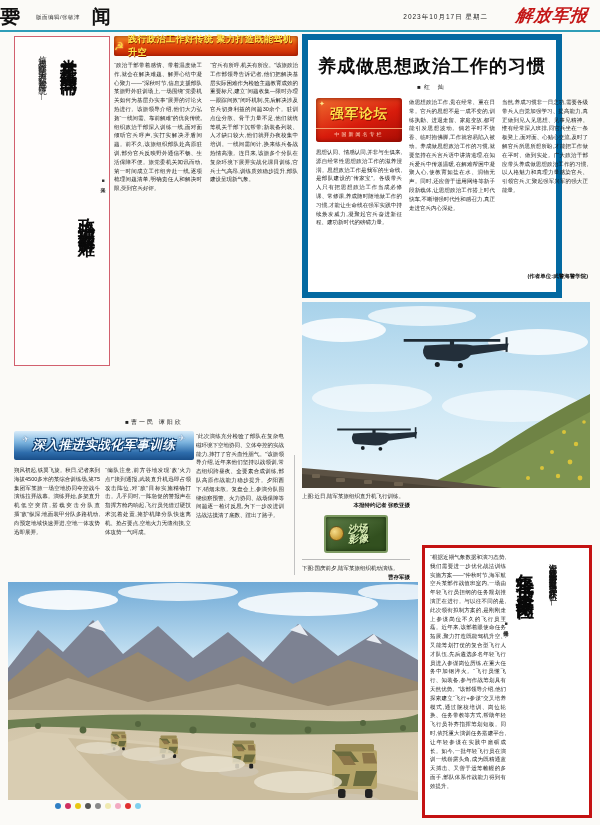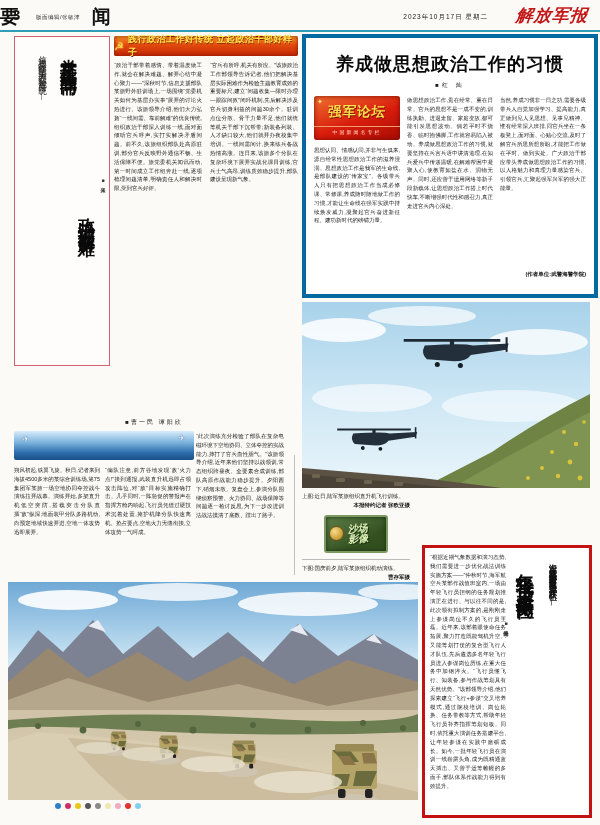--- a/index.html
+++ b/index.html
@@ -19,21 +19,21 @@
   
   .leftbox{left:14px;top:36px;width:96px;height:330px;border:1.5px solid #d2606e;background:#fffdfc}
   .leftbox .kick{font-size:8.5px;color:#222;letter-spacing:2px;font-family:"Liberation Serif",serif}
   .bigvt{font-weight:bold;font-size:17px;color:#0a0a0a;letter-spacing:3px;font-family:"Liberation Sans",sans-serif}
   .tinyby{font-size:5px;color:#333}
   
   .pbanner{left:114px;top:36px;width:184px;height:20px;background:linear-gradient(180deg,#f59a2c,#e24a0c 45%,#c42606);border-radius:2px;display:flex;align-items:center;justify-content:center;gap:4px;box-shadow:inset 0 0 4px #8a1a00}
   .pbanner .txt{font-size:9px;font-weight:bold;color:#ffe84a;text-shadow:.5px .5px 0 #8a1a00;letter-spacing:.5px}
   .pbanner .emb{color:#ffd83a;font-size:11px;line-height:1;text-shadow:0 0 2px #fff3a0}
   
-  .combox{left:302px;top:34px;width:296px;height:264px;border:4px solid #0369a1;background:#fff}
+  .combox{left:302px;top:34px;width:260px;height:264px;border:6px solid #0369a1;background:#fff}
   .com-title{font-size:18px;font-weight:bold;color:#0a0a0a;text-align:center;letter-spacing:1px}
   .com-byline{font-size:6px;color:#222;text-align:center;letter-spacing:3px}
   .forum{left:8px;top:58px;width:86px;height:44px;background:linear-gradient(160deg,#f07030,#d81c0c 55%,#a80c04);border-radius:3px;overflow:hidden;box-shadow:inset 0 0 5px #7a0c00}
   .forum .t{font-size:13.5px;font-weight:bold;color:#ffe14a;text-align:center;margin-top:7px;letter-spacing:1px;text-shadow:1px 1px 0 #7a0c00;transform:skewX(-5deg)}
   .forum .s{font-size:5px;color:#ffd9c2;text-align:center;letter-spacing:2px;margin-top:5px;border-top:1px solid #f0a070;padding-top:2px}
   .forum .spark{position:absolute;left:3px;top:2px;color:#ffe88a;font-size:7px}
   .endnote{font-size:5.5px;font-weight:bold;color:#111;text-align:right;margin-top:3px}
   
   .heliphoto{left:302px;top:302px;width:288px;height:186px;overflow:hidden;background:#cfe6f2}
   
@@ -80,21 +80,21 @@
 
   <div class="abs leftbox">
     <div class="vert kick" style="position:absolute;left:22px;top:12px;height:306px">信息支援部队某旅大力弘扬优良传统——</div>
     <div class="vert bigvt" style="position:absolute;left:42px;top:8px">党委机关一线问需</div>
     <div class="vert bigvt" style="position:absolute;left:60px;top:168px">政治干部靠前解难</div>
     <div class="vert tinyby" style="position:absolute;right:3px;top:140px">■张义来</div>
   </div>
 
   <div class="abs pbanner">
     <span class="emb">☭</span>
-    <span class="txt">践行政治工作好传统  立起政治干部好样子</span>
+    <span class="txt">践行政治工作好传统  聚力打造既能驾机升空</span>
   </div>
 
   <div class="abs bt" style="left:114px;top:61px;width:88px;height:303px">“政治干部带着感情、带着温度做工作,就会在解决难题、解开心结中凝心聚力——”深秋时节,信息支援部队某旅野外驻训场上,一场围绕“党委机关如何为基层办实事”展开的讨论火热进行。该旅领导介绍,他们大力弘扬“一线问需、靠前解难”的优良传统,组织政治干部深入训练一线,面对面倾听官兵呼声,实打实解决矛盾问题。前不久,该旅组织部队赴高原驻训,部分官兵反映野外通信不畅、生活保障不便。旅党委机关闻讯而动,第一时间成立工作组奔赴一线,逐项梳理问题清单,明确责任人和解决时限,受到官兵好评。</div>
   <div class="abs bt" style="left:210px;top:61px;width:88px;height:303px">“官兵有所呼,机关有所应。”该旅政治工作部领导告诉记者,他们把解决基层实际困难作为检验主题教育成效的重要标尺,建立“问题收集—限时办理—跟踪问效”闭环机制,先后解决涉及官兵切身利益的问题30余个。驻训点位分散、骨干力量不足,他们就统筹机关干部下沉帮带;新装备列装、人才缺口较大,他们就开办夜校集中培训。一线问需问计,换来练兵备战热情高涨。连日来,该旅多个分队在复杂环境下展开实战化课目训练,官兵士气高昂,训练质效稳步提升,部队建设呈现新气象。</div>
 
   <div class="abs combox">
     <div class="com-title" style="margin-top:14px">养成做思想政治工作的习惯</div>
     <div class="com-byline" style="margin-top:5px">■红  灿</div>
     <div class="abs forum">
       <span class="spark">✦</span>
@@ -170,20 +170,21 @@
     </div>
     <div class="capdiv"></div>
     <div class="cap">下图:国庆前夕,陆军某旅组织机动演练。</div>
     <div class="credit">曹存军摄</div>
   </div>
 
   <div class="abs tr-byline">■曹一民  谭阳欣</div>
   <div class="bbanner">
     <span class="jet" style="left:8px;top:3px;transform:rotate(-12deg)">✈</span>
     <span class="jet" style="right:8px;top:2px;transform:rotate(8deg)">✈</span>
+    <span class="txt">深入推进实战化军事训练</span>
   </div>
   <div class="abs bt" style="left:14px;top:466px;width:86px;height:112px">朔风初起,铁翼飞旋。秋日,记者来到海拔4500多米的某综合训练场,第75集团军某旅一场空地协同夺控战斗演练拉开战幕。演练开始,多架直升机低空突防,搭载突击分队直插“敌”纵深;地面装甲分队多路机动,向预定地域快速开进,空地一体攻势迅即展开。</div>
   <div class="abs bt" style="left:105px;top:466px;width:86px;height:112px">“编队注意,前方谷地发现‘敌’火力点!”接到通报,武装直升机迅即占领攻击阵位,对“敌”目标实施精确打击。几乎同时,一阵急促的警报声在指挥方舱内响起,飞行员凭借过硬技术沉着处置,掩护机降分队快速离机、抢占要点,空地火力无缝衔接,立体攻势一气呵成。</div>
   <div class="abs bt" style="left:196px;top:432px;width:88px;height:146px">“此次演练充分检验了部队在复杂电磁环境下空地协同、立体夺控的实战能力,摔打了官兵血性胆气。”该旅领导介绍,近年来他们坚持以战领训,常态组织跨昼夜、全要素合成训练,部队高原作战能力稳步提升。夕阳西下,硝烟未散。复盘会上,参演分队围绕侦察预警、火力协同、战场保障等问题逐一检讨反思,为下一步改进训法战法摸清了底数、蹚出了路子。</div>
   <div class="vdiv" style="left:294px;top:455px;height:120px"></div>
 
   <div class="abs bigphoto">
     <svg width="410" height="218" viewBox="0 0 410 218">
       <defs>
         <linearGradient id="sky2" x1="0" y1="0" x2="0" y2="1">

